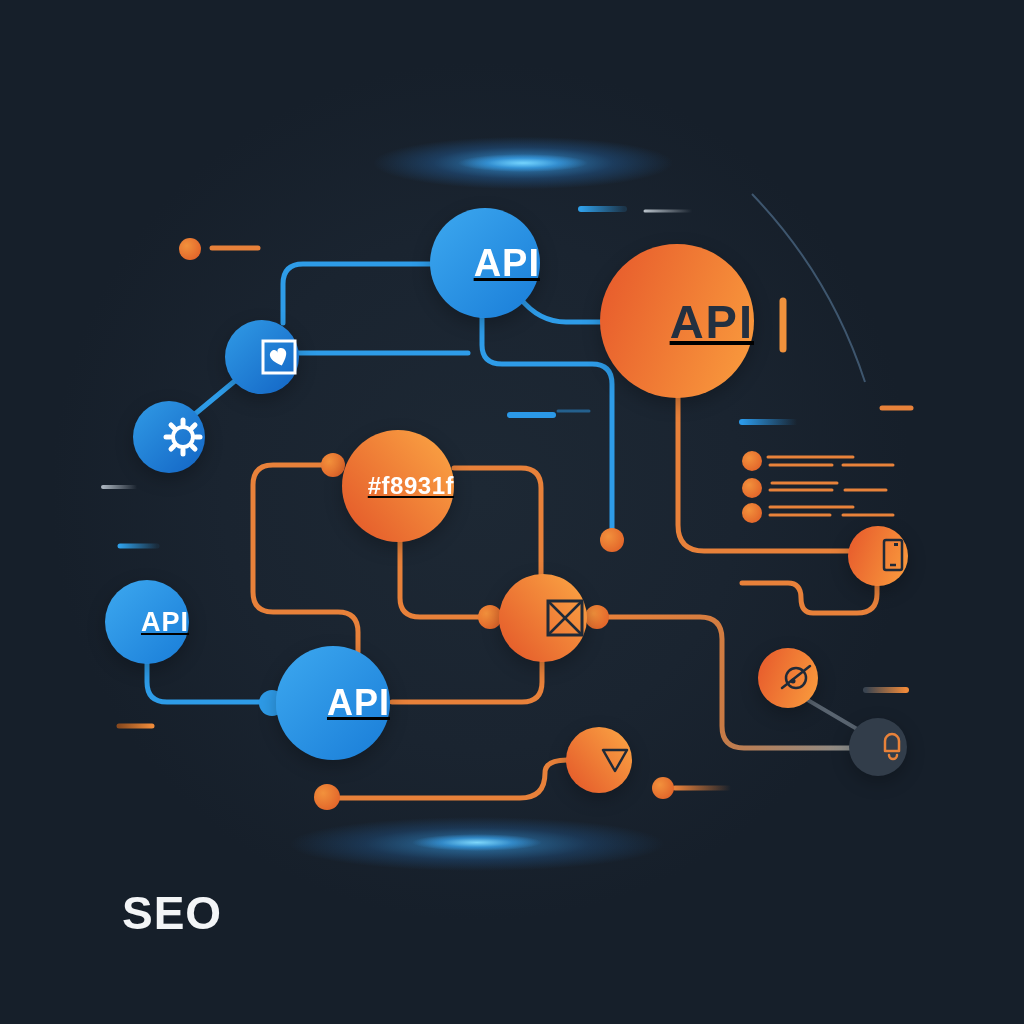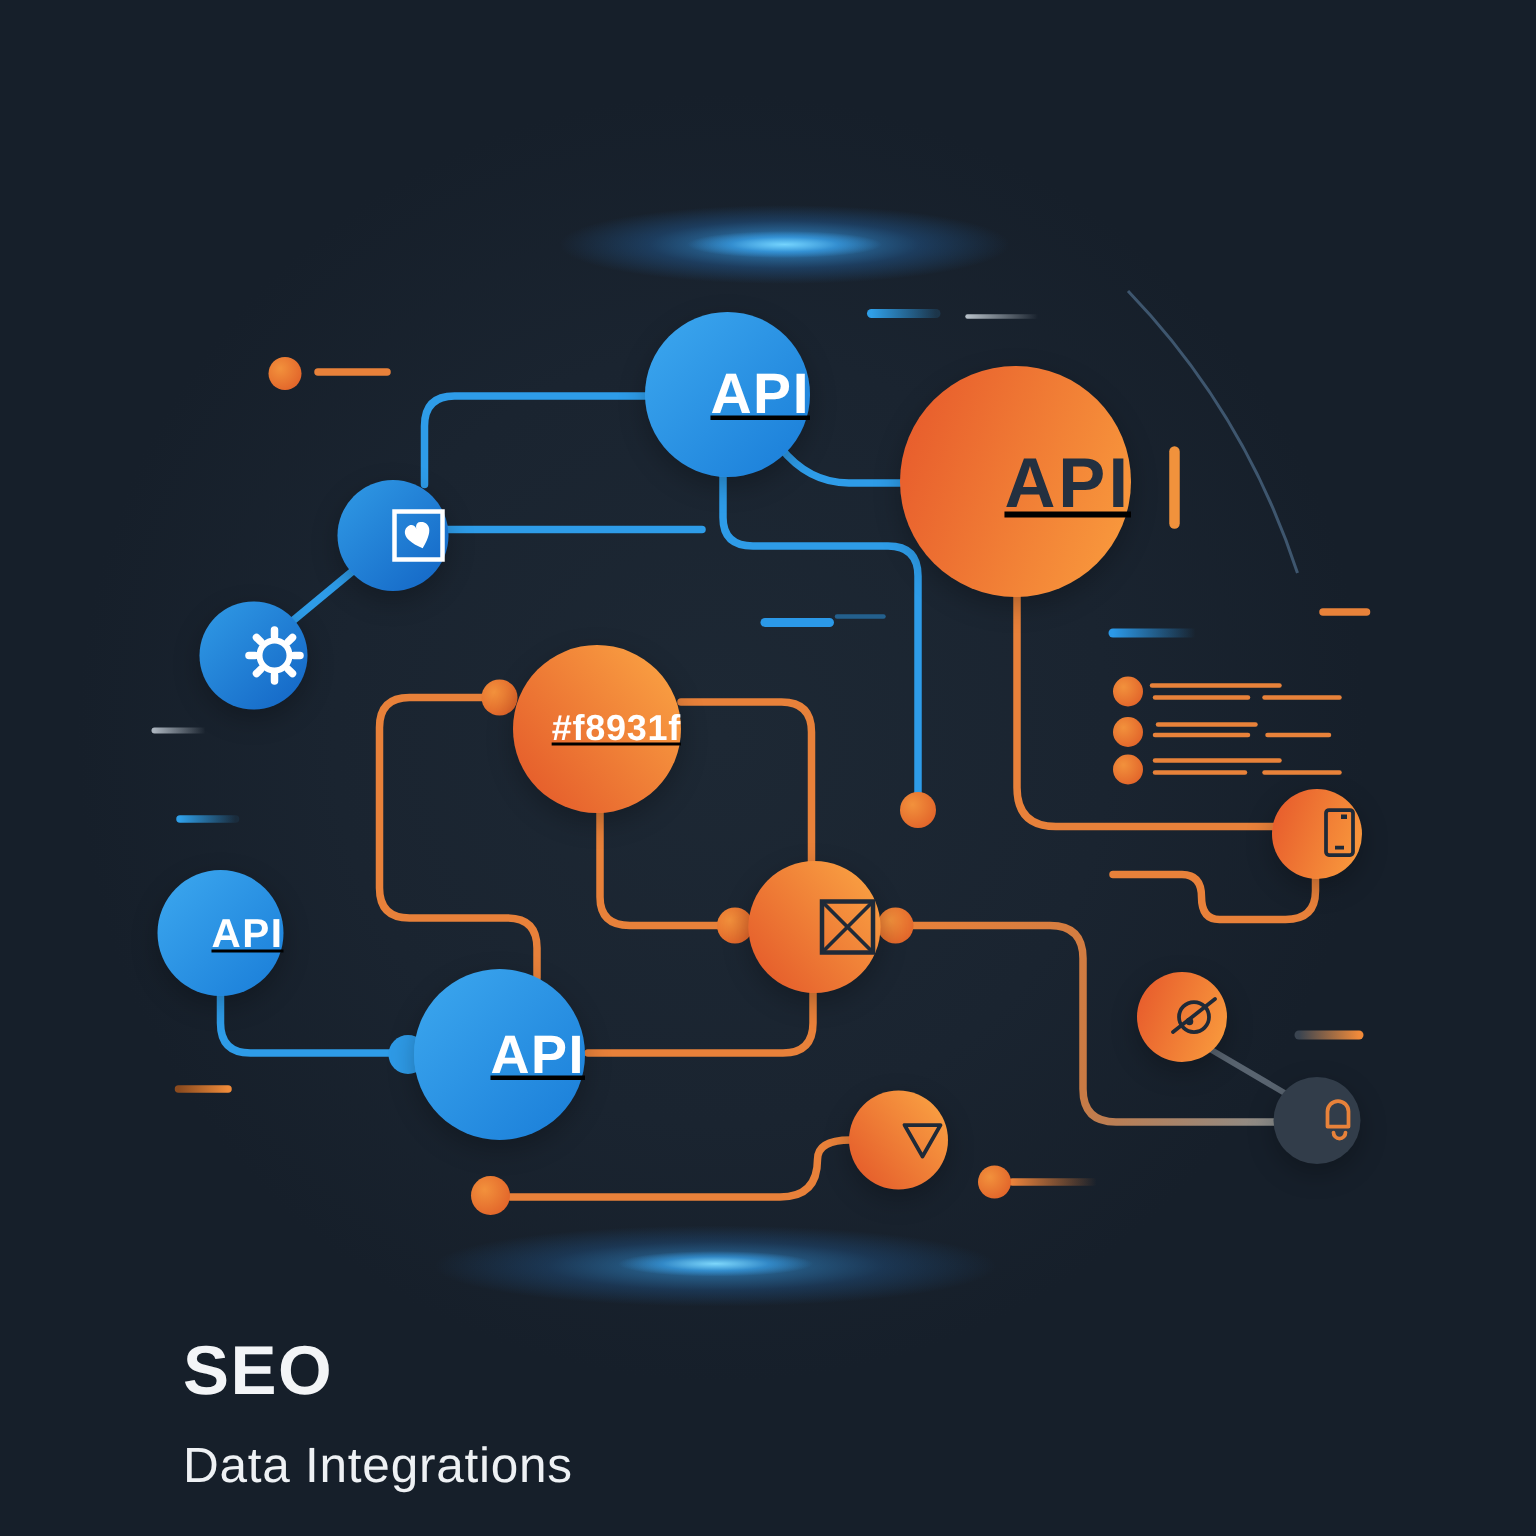--- a/index.html
+++ b/index.html
@@ -248,14 +248,13 @@
 
 <div class="node" style="left:849px;top:718px;width:58px;height:58px;background:#323d4a;">
   <svg width="30" height="36" viewBox="0 0 30 36">
     <path d="M8 22 V12 a7 7 0 0 1 14 0 V22 Z" fill="none" stroke="#e8823a" stroke-width="2.5" stroke-linejoin="round"></path>
     <path d="M12 26 a4 4 0 0 0 8 0" fill="none" stroke="#e8823a" stroke-width="2.5" stroke-linecap="round"></path>
   </svg>
 </div>
 
 <div class="footer">
   <div class="footer-heading">SEO</div>
-  <div class="footer-sub">Data Integrations</div>
 </div>
 
 </body></html>

